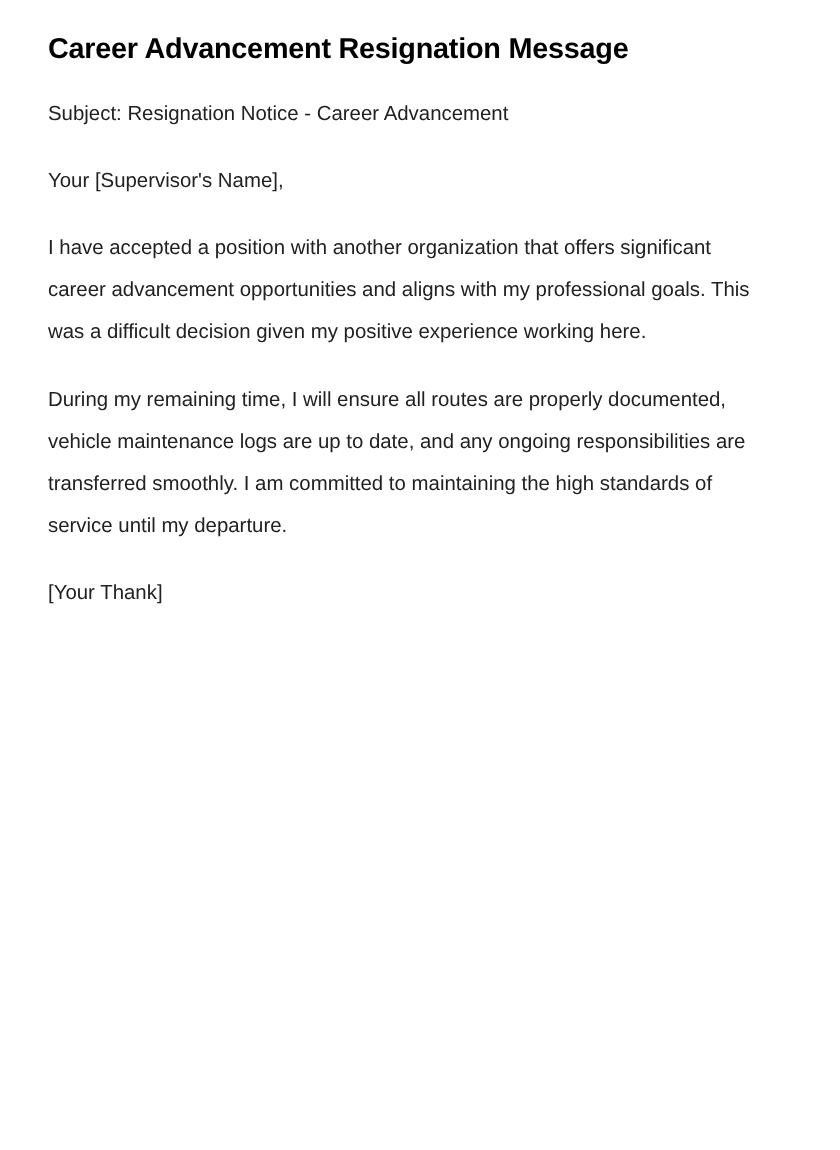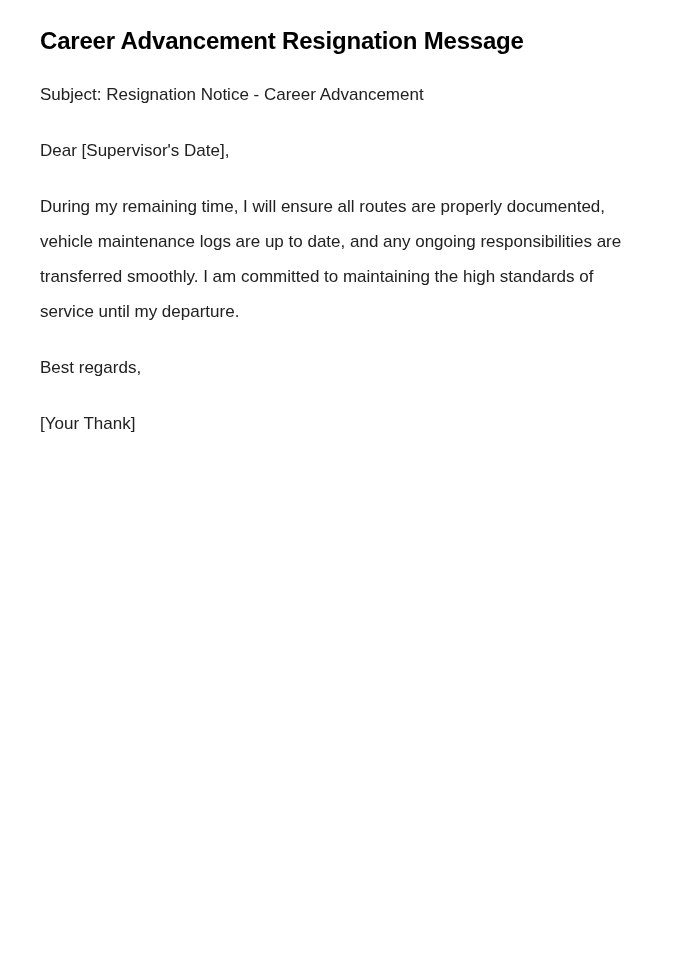--- a/index.html
+++ b/index.html
@@ -38,23 +38,23 @@
     }
   </style>
 </head>
 <body>
 
 <div class="page">
   <h1 class="doc-title">Career Advancement Resignation Message</h1>
 
   <p class="doc-line">Subject: Resignation Notice - Career Advancement</p>
 
-  <p class="doc-line">Dear [Supervisor's Date],</p>
+  <p class="doc-line">Your [Supervisor's Name],</p>
 
 
+  <p class="doc-para">I have accepted a position with another organization that offers significant career advancement opportunities and aligns with my professional goals. This was a difficult decision given my positive experience working here.</p>
 
   <p class="doc-para">During my remaining time, I will ensure all routes are properly documented, vehicle maintenance logs are up to date, and any ongoing responsibilities are transferred smoothly. I am committed to maintaining the high standards of service until my departure.</p>
 
 
-  <p class="doc-line">Best regards,</p>
 
   <p class="doc-line">[Your Thank]</p>
 </div>
 
 </body></html>

